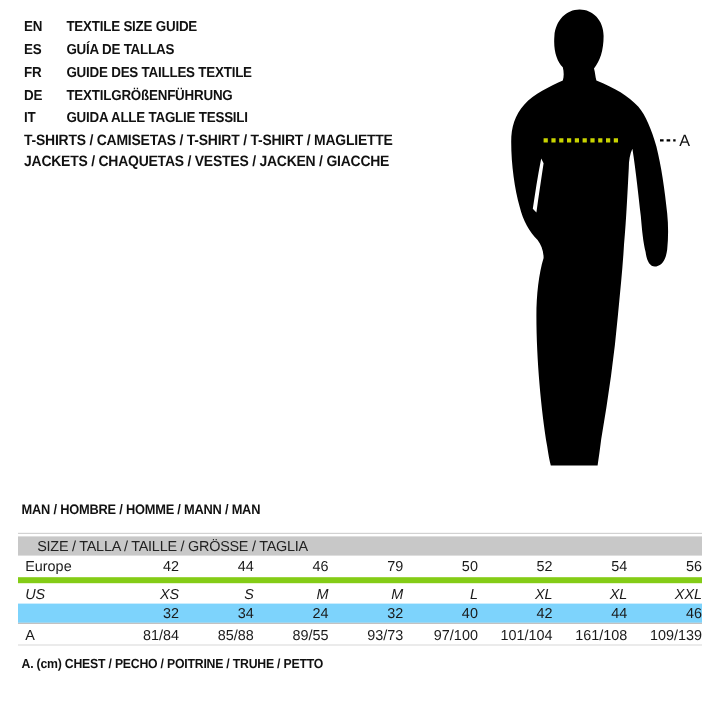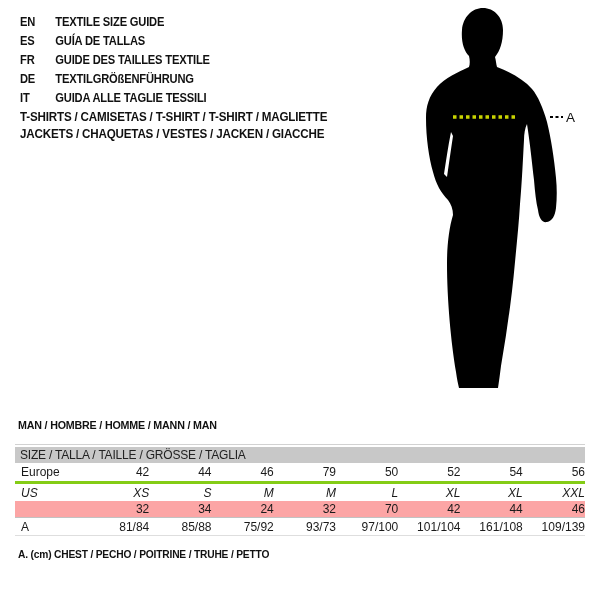--- a/index.html
+++ b/index.html
@@ -22,28 +22,28 @@
 
   
   .figure-wrap{position:absolute;left:400px;top:0;width:200px;height:400px;}
 
   
   .section-title{position:absolute;left:18px;top:419px;font-weight:700;font-size:11.5px;white-space:nowrap;}
 
   
   .table-wrap{position:absolute;left:15px;top:444px;width:570px;font-size:12px;color:#1a1a1a;}
   .t-topline{height:1px;background:#d2d2d2;margin-bottom:2px;}
-  .t-header{background:#c8c8c8;height:16px;line-height:16px;padding-left:5px;
+  .t-header{background:#c8c8c8;height:16px;line-height:16px;padding-left:16px;
             letter-spacing:-0.2px;color:#222;white-space:nowrap;}
   .trow{display:grid;grid-template-columns:72px repeat(8,1fr);align-items:center;}
   .trow .cell{text-align:right;white-space:nowrap;}
   .trow .label{text-align:left;padding-left:6px;}
-  .row-europe{height:18px;border-bottom:3px solid #84cc16;}
+  .row-europe{height:18px;border-bottom:5px solid #84cc16;}
   .row-us{height:17px;font-style:italic;}
-  .row-stripe{height:16px;background:#fca5a5;}
+  .row-stripe{height:16px;background:#7dd3fc;}
   .row-a{height:17px;border-top:1px solid #c2c2c2;border-bottom:1px solid #dedede;}
 
   
   .footnote{position:absolute;left:18px;top:548px;font-weight:700;font-size:11px;white-space:nowrap;}
 </style>
 </head>
 <body>
 
 <div class="lang-block cond">
   <div class="lang-row">
@@ -141,31 +141,31 @@
     <span class="cell">XL</span>
     <span class="cell">XXL</span>
   </div>
 
   <div class="trow row-stripe">
     <span class="cell label"></span>
     <span class="cell">32</span>
     <span class="cell">34</span>
     <span class="cell">24</span>
     <span class="cell">32</span>
-    <span class="cell">70</span>
+    <span class="cell">40</span>
     <span class="cell">42</span>
     <span class="cell">44</span>
     <span class="cell">46</span>
   </div>
 
   <div class="trow row-a">
     <span class="cell label">A</span>
     <span class="cell">81/84</span>
     <span class="cell">85/88</span>
-    <span class="cell">75/92</span>
+    <span class="cell">89/55</span>
     <span class="cell">93/73</span>
     <span class="cell">97/100</span>
     <span class="cell">101/104</span>
     <span class="cell">161/108</span>
     <span class="cell">109/139</span>
   </div>
 </div>
 
 <div class="footnote cond">A. (cm) CHEST / PECHO / POITRINE / TRUHE / PETTO</div>
 

